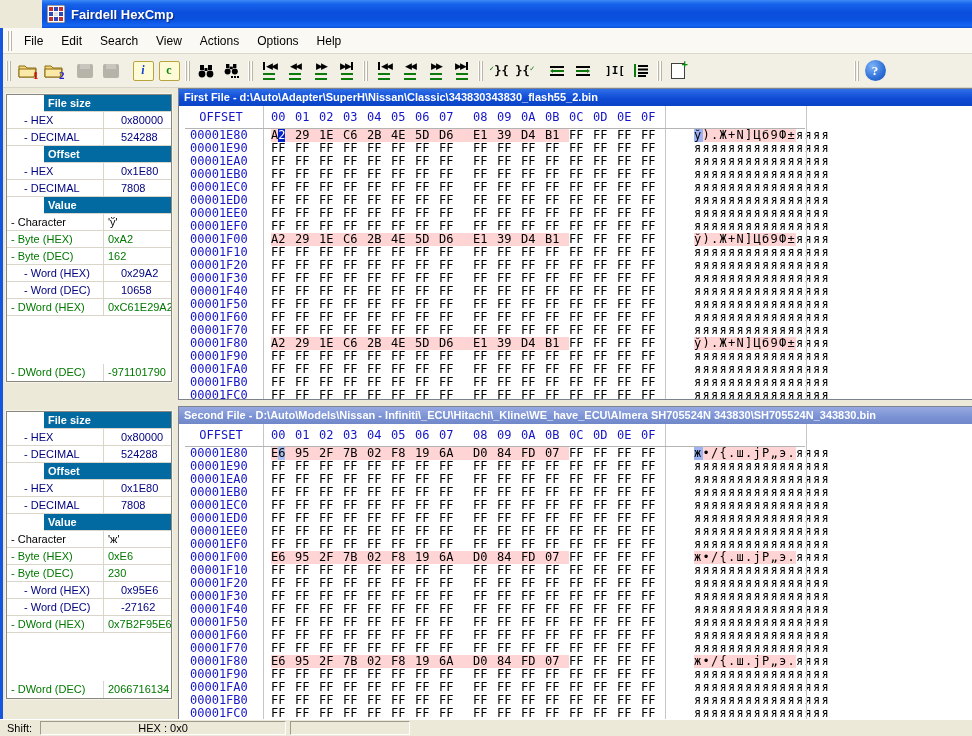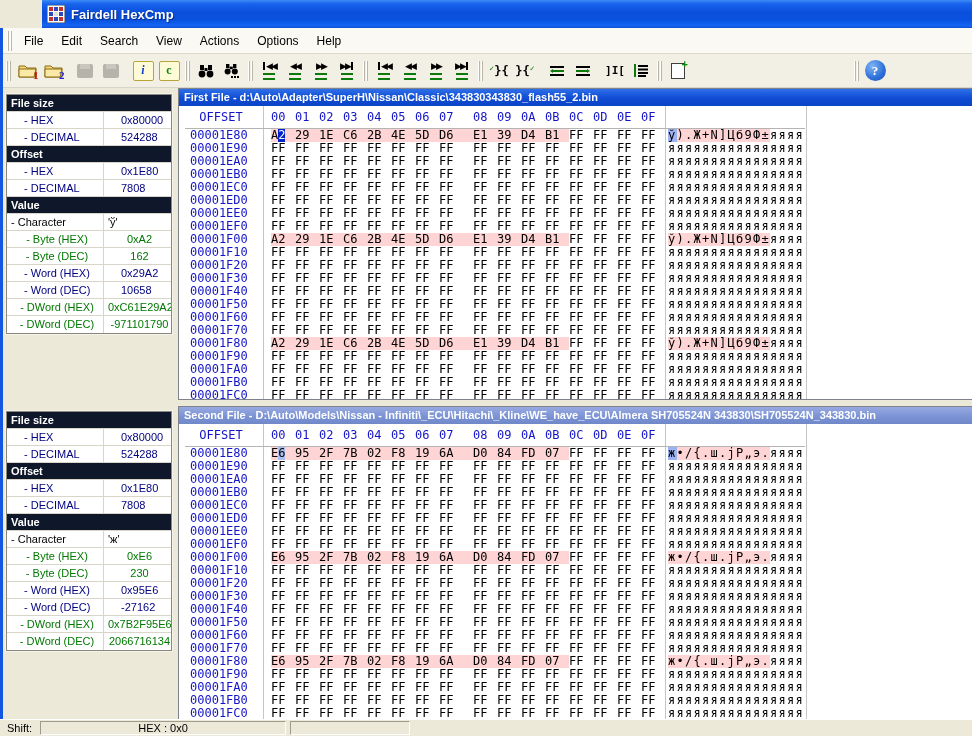--- a/index.html
+++ b/index.html
@@ -57,44 +57,44 @@
   .docico { width:14px; height:16px; background:#fff; border:1px solid #404040; position:relative; }
   .docico::after { content:"+"; position:absolute; right:-4px; top:-6px; color:#0B8A0B; font-weight:bold; font-size:11px; }
   
   .winborder { position:absolute; left:0; top:28px; width:3px; height:708px; background:#1556E0; }
   
   .infopanel {
     position:absolute; left:6px; width:166px; background:#fff;
     border:1px solid #8A887E; box-shadow:0 0 0 1px #F6F4EA;
   }
   .inf-row { display:flex; height:17px; line-height:16px; font-size:11px; border-bottom:1px solid #D9D5C9; }
-  .inf-row:last-child { border-bottom:none; }
-  .inf-head { background:#0f172a; color:#fff; font-weight:bold; padding-left:4px; border-bottom:1px solid #D9D5C9; }
+  .inf-row:last-child { border-bottom:none;margin-top:48px; }
+  .inf-head { background:#0369a1; color:#fff; font-weight:bold; padding-left:4px; border-bottom:1px solid #D9D5C9;margin-left:37px; }
   .inf-label { width:97px; padding-left:4px; border-right:1px solid #D9D5C9; overflow:hidden; white-space:nowrap; }
   .inf-value { flex:1; padding-left:4px; overflow:hidden; white-space:nowrap; }
-  .navy { color:#000080;padding-left:17px; } .green { color:#007800;text-align:center; } .black { color:#000; }
+  .navy { color:#000080;padding-left:17px; } .green { color:#007800; } .black { color:#000; }
   
   .hexpanel { position:absolute; left:178px; width:910px; border:1px solid #7E828C; background:#fff; }
   .caption { height:17px; line-height:17px; color:#fff; font-weight:bold; font-size:11px;
     padding-left:5px; white-space:nowrap; overflow:hidden; }
   .cap-active   { background:linear-gradient(180deg,#2E6FE8 0%,#0F4BD4 55%,#0B44C6 100%); }
   .cap-inactive { background:linear-gradient(180deg,#97A9E0 0%,#7A92D4 60%,#7088C8 100%); }
   .hex-content { position:relative; overflow:hidden; background:#fff; }
   .vline { position:absolute; top:0; bottom:0; width:1px; background:#C6C6C6; }
   .hline { position:absolute; left:6px; width:620px; height:1px; background:#B4B4B4; }
   .hex-header { height:23px; padding-top:4px; font-family:"DejaVu Sans Mono",monospace; font-size:12px;
     color:#1414C8; white-space:nowrap; }
   .hex-header .off { text-align:center; padding-left:0; color:#1414C8; }
   .hex-row { height:13px; line-height:13px; font-family:"DejaVu Sans Mono",monospace; font-size:12px;
     color:#000; white-space:nowrap; }
   .off { display:inline-block; width:84px; padding-left:11px; color:#1414C8; vertical-align:top; }
   .bwrap { display:inline-block; padding-left:8px; vertical-align:top; }
   .byte { display:inline-block; width:24px; }
   .byte.g8 { width:34px; padding-left:10px; }
-  .awrap { display:inline-block; padding-left:3px; vertical-align:top; }
+  .awrap { display:inline-block; padding-left:17px; vertical-align:top;margin-left:12px; }
   .ach { display:inline-block; width:8.5px; }
   .diff { background:#FFD4D4; }
   .ncur-a { background:#0020C8; color:#fff; }
   .ncur-i { background:#AAC0F2; }
   .acur { background:#9DB2F0; }
   
   .statusbar { position:absolute; left:0; top:719px; width:972px; height:17px; background:#ECE9D8;
     border-top:1px solid #fff; display:flex; align-items:center; font-size:11px; }
   .sb-label { padding:0 8px 0 7px; }
   .sb-panel { height:14px; line-height:13px; text-align:center; margin-right:4px;

